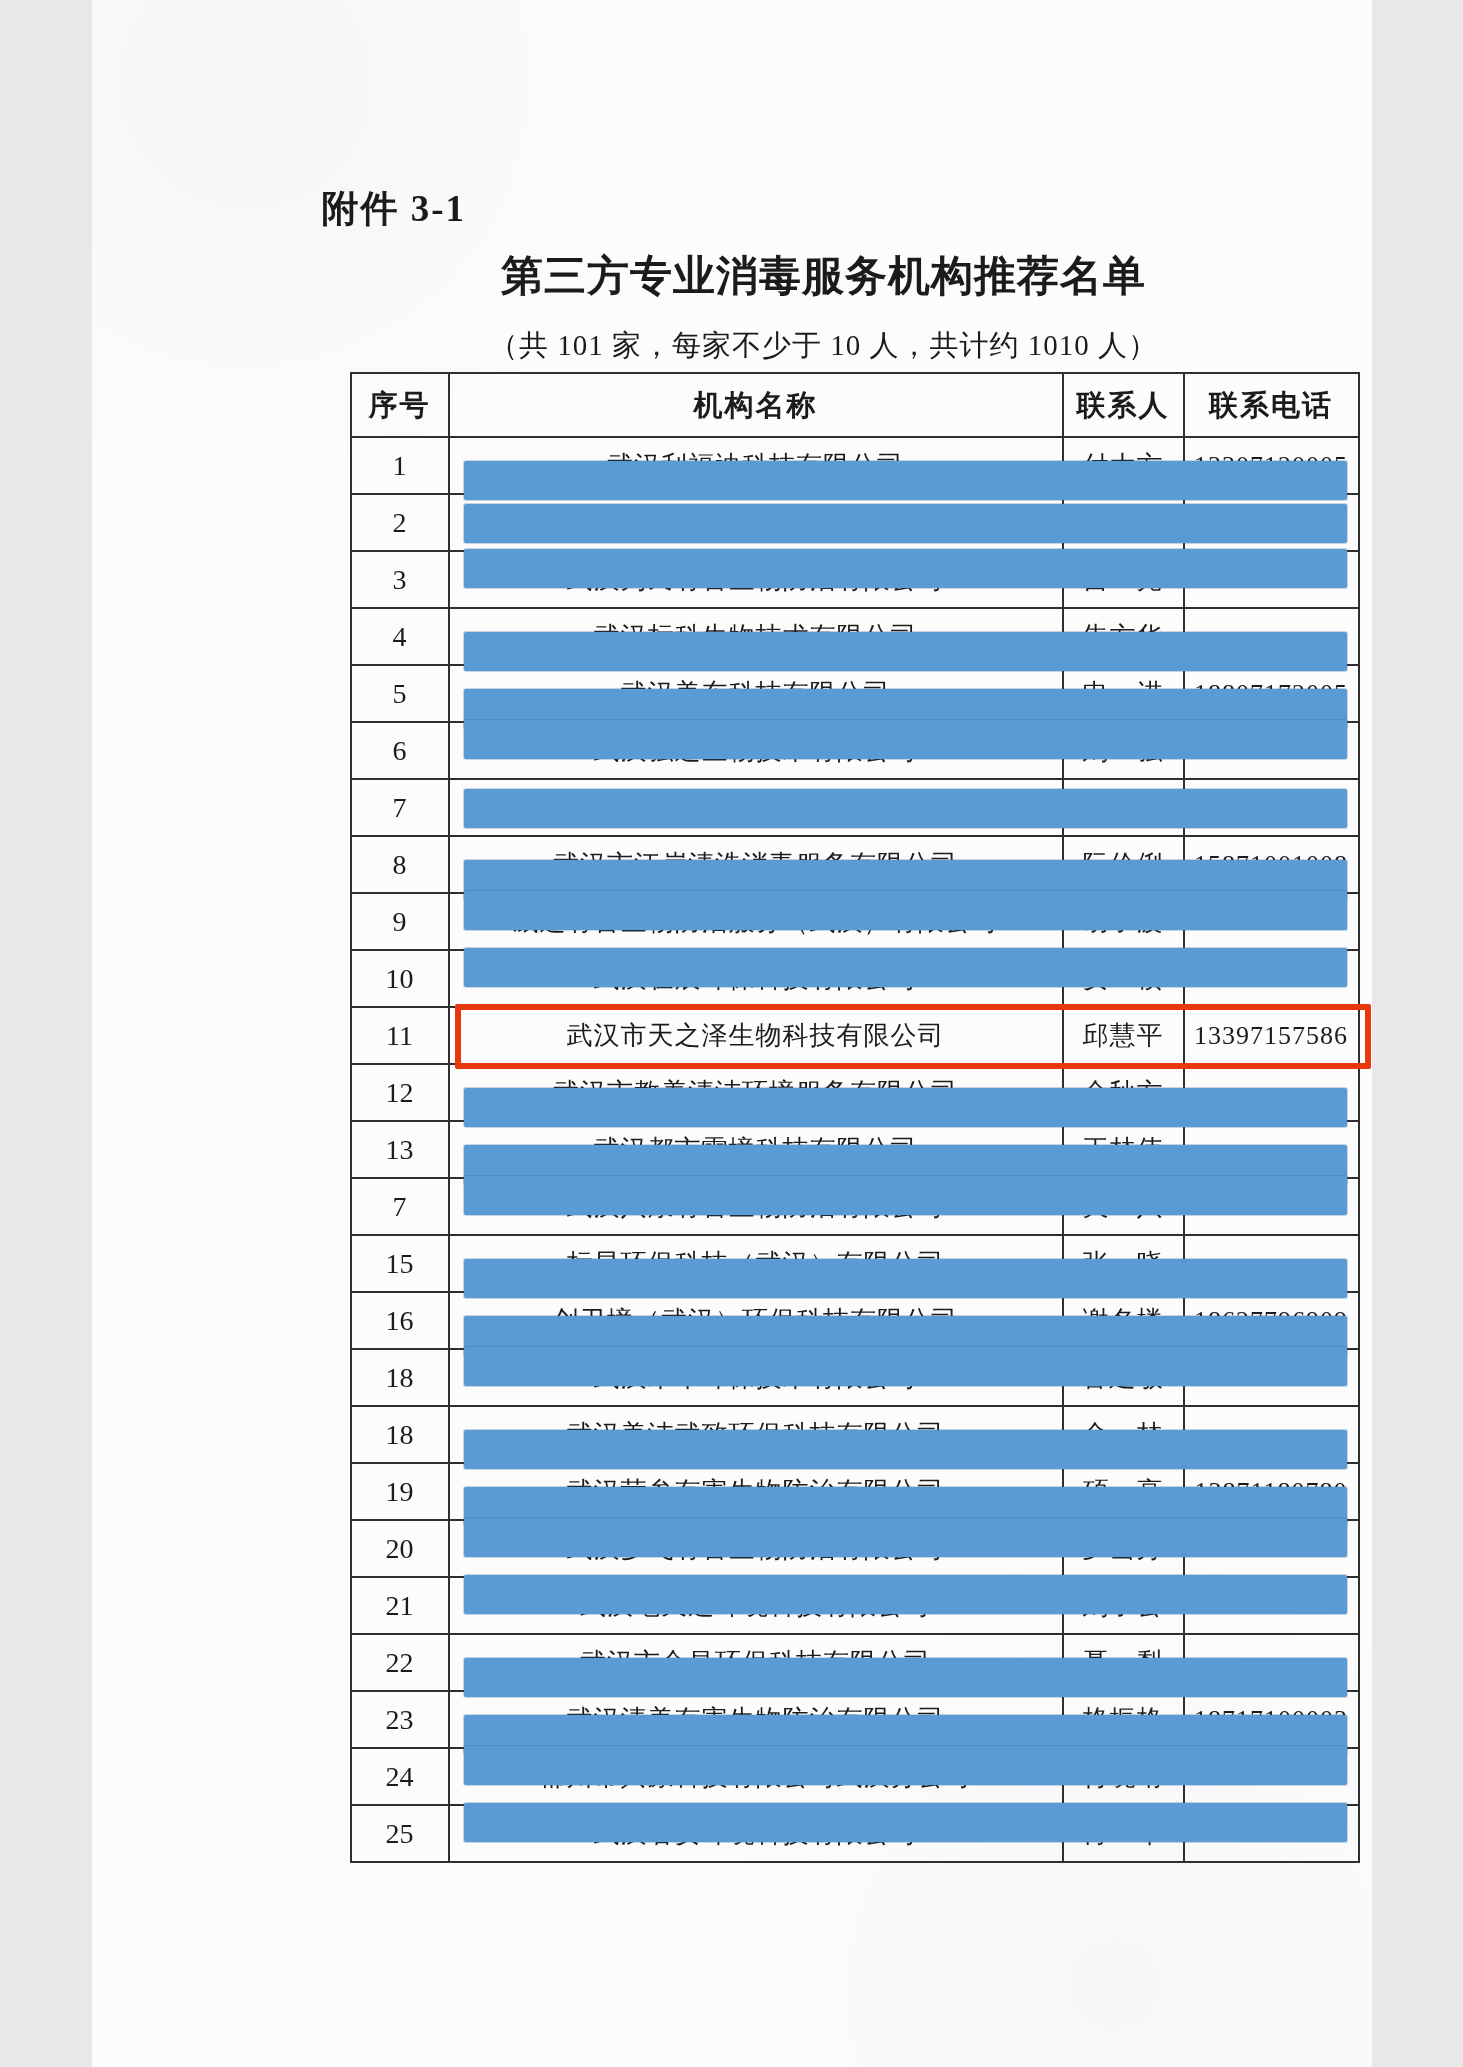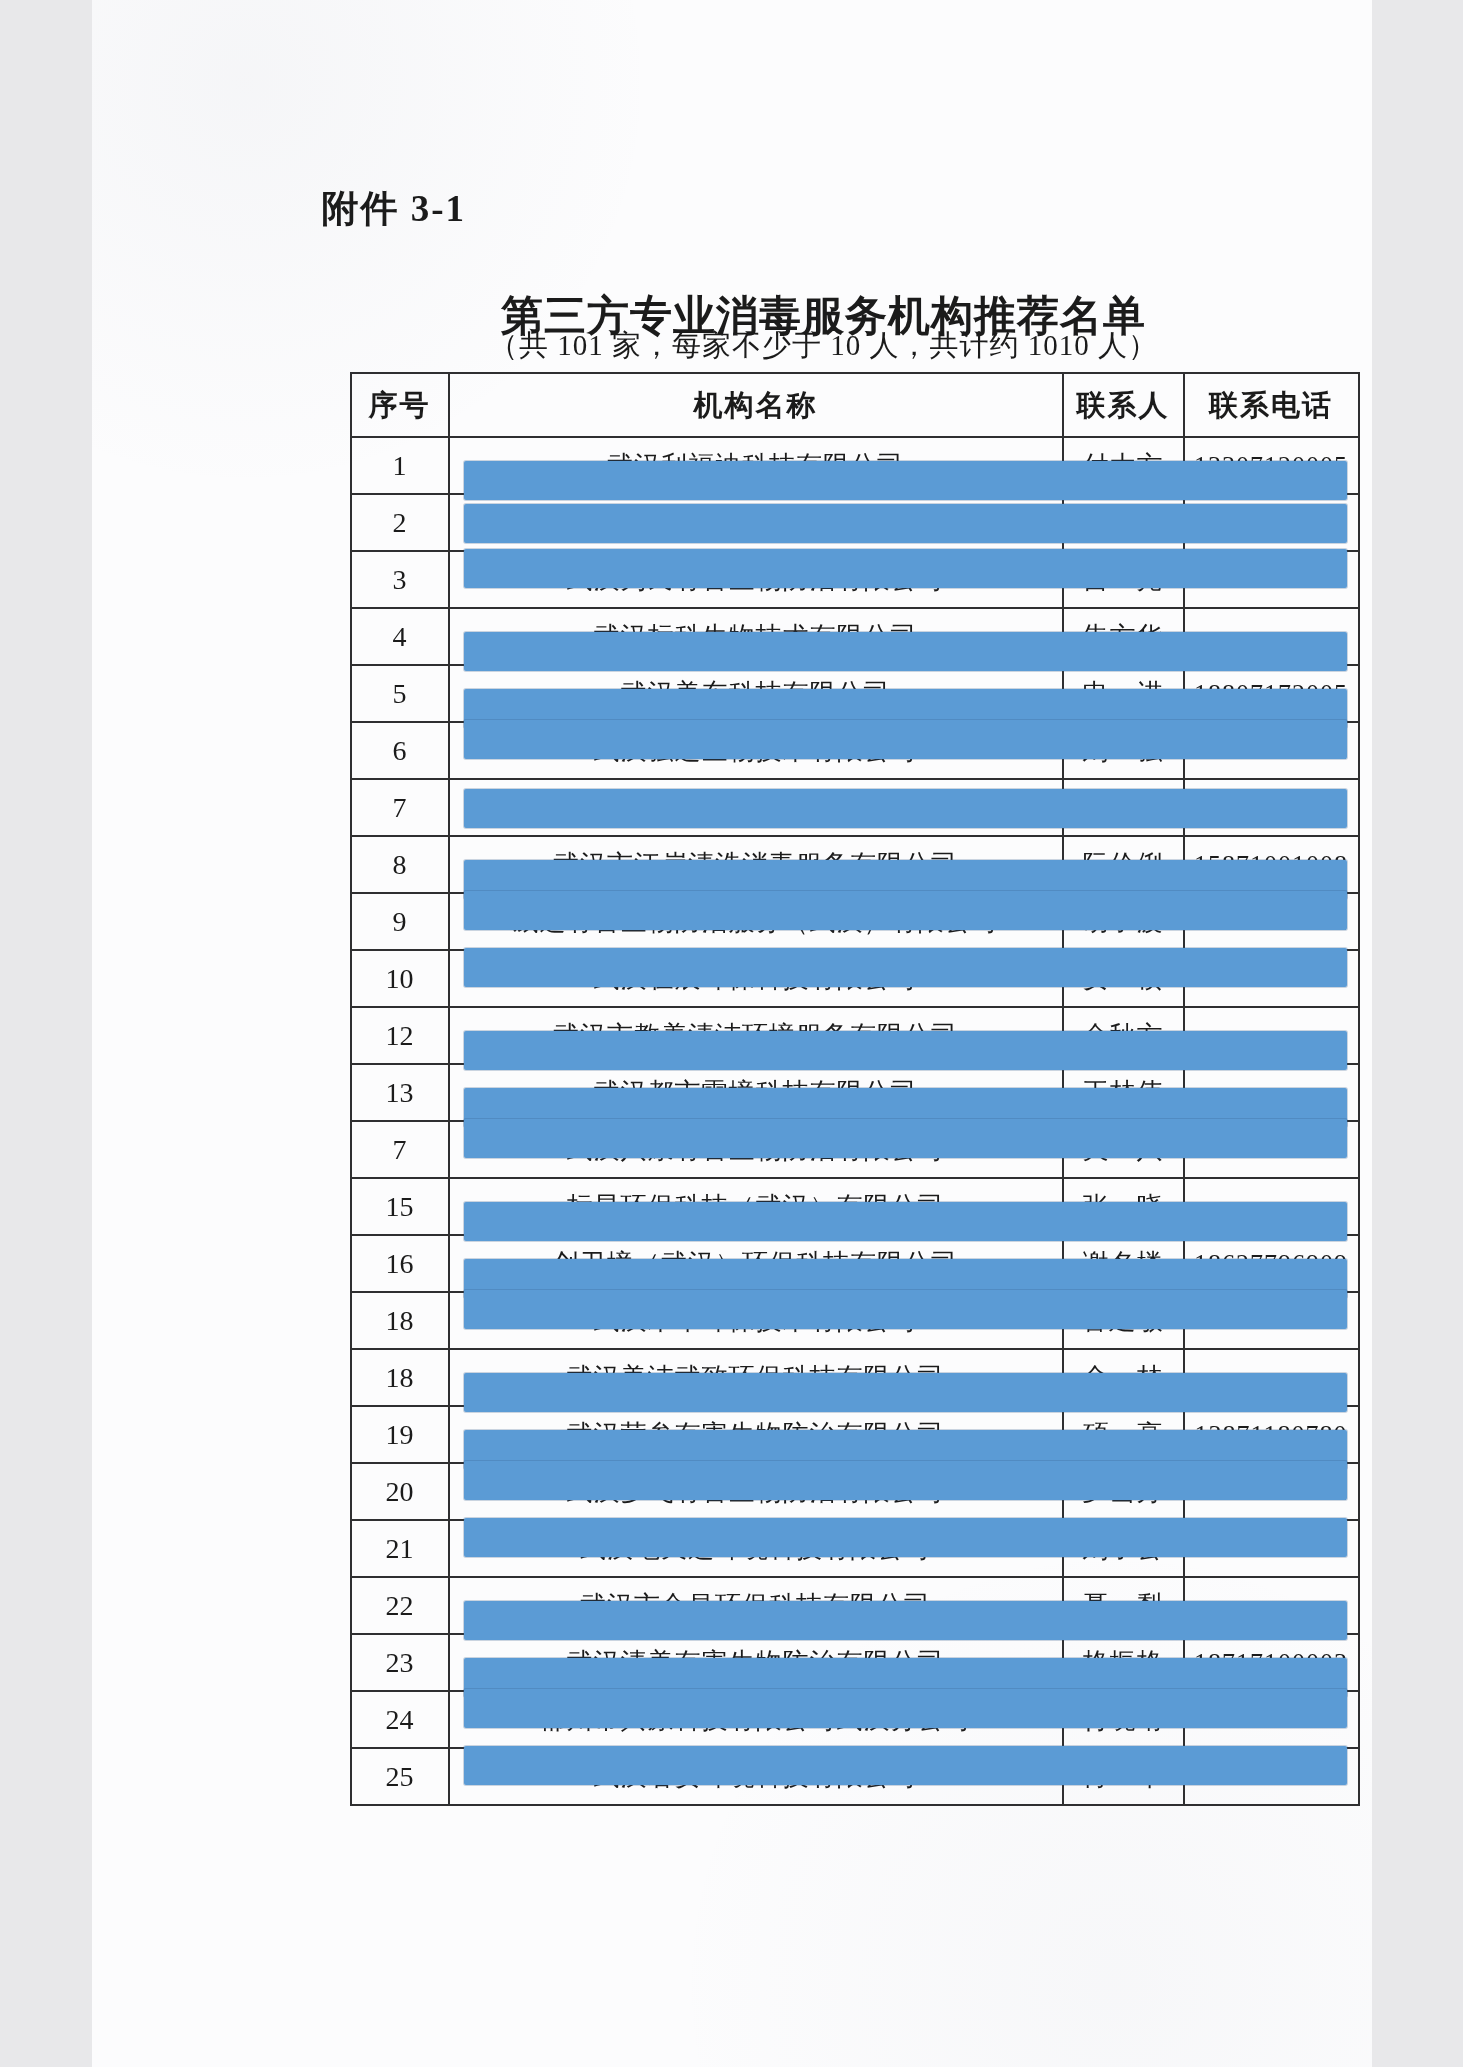--- a/index.html
+++ b/index.html
@@ -19,21 +19,21 @@
       radial-gradient(circle at 12% 4%, rgba(120,130,150,0.05), transparent 18%),
       radial-gradient(circle at 80% 96%, rgba(120,130,150,0.04), transparent 20%);
     pointer-events:none;
   }
   .attachment-label{
     position:absolute;left:230px;top:184px;
     font-size:37px;font-weight:bold;letter-spacing:2px;
   }
   .doc-title{
     position:absolute;left:228px;top:248px;width:1008px;
-    text-align:center;font-size:42px;font-weight:bold;letter-spacing:1px;margin-top:40px;
+    text-align:center;font-size:42px;font-weight:bold;letter-spacing:1px;
   }
   .doc-subtitle{
     position:absolute;left:228px;top:326px;width:1008px;
     text-align:center;font-size:29px;letter-spacing:1px;
   }
   table.doc-table{
     position:absolute;left:228px;top:372px;
     width:1008px;table-layout:fixed;
     border-collapse:collapse;
     margin-left:30px;
@@ -219,20 +219,33 @@
             <div class="redact-bar" style="background: rgb(91, 155, 213); top: -3px;"></div>
           </td>
           <td class="cell-rel">
             <span class="cell-text">安　桢</span>
           </td>
           <td class="cell-rel">
             <span class="cell-text">15907113879</span>
           </td>
         </tr>
         <tr>
+          <td class="cell-no">11</td>
+          <td class="cell-rel">
+            <span class="cell-text">武汉市天之泽生物科技有限公司</span>
+            <div class="highlight-box" style="border-color: rgb(232, 56, 13);"></div>
+          </td>
+          <td class="cell-rel">
+            <span class="cell-text">邱慧平</span>
+          </td>
+          <td class="cell-rel">
+            <span class="cell-text">13397157586</span>
+          </td>
+        </tr>
+        <tr>
           <td class="cell-no">12</td>
           <td class="cell-rel">
             <span class="cell-text">武汉市教养清洁环境服务有限公司</span>
             <div class="redact-bar" style="background: rgb(91, 155, 213); top: 23px;"></div>
           </td>
           <td class="cell-rel">
             <span class="cell-text">余秋方</span>
           </td>
           <td class="cell-rel">
             <span class="cell-text"></span>

